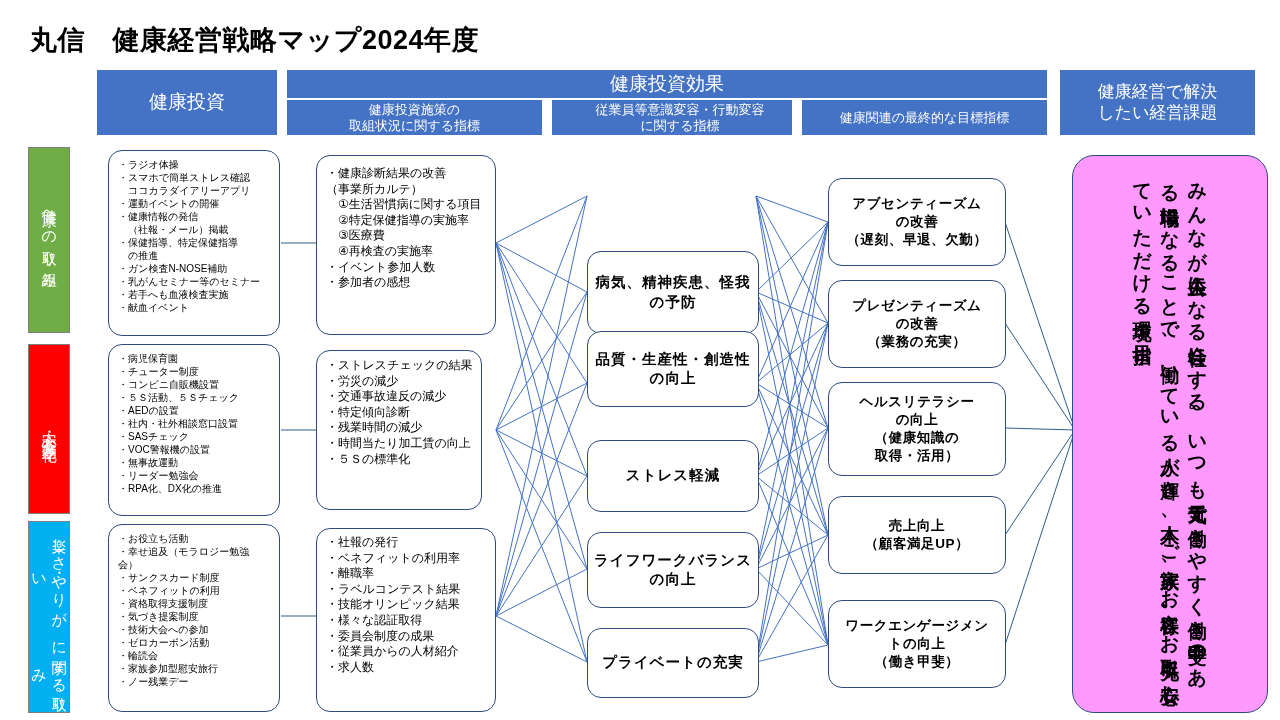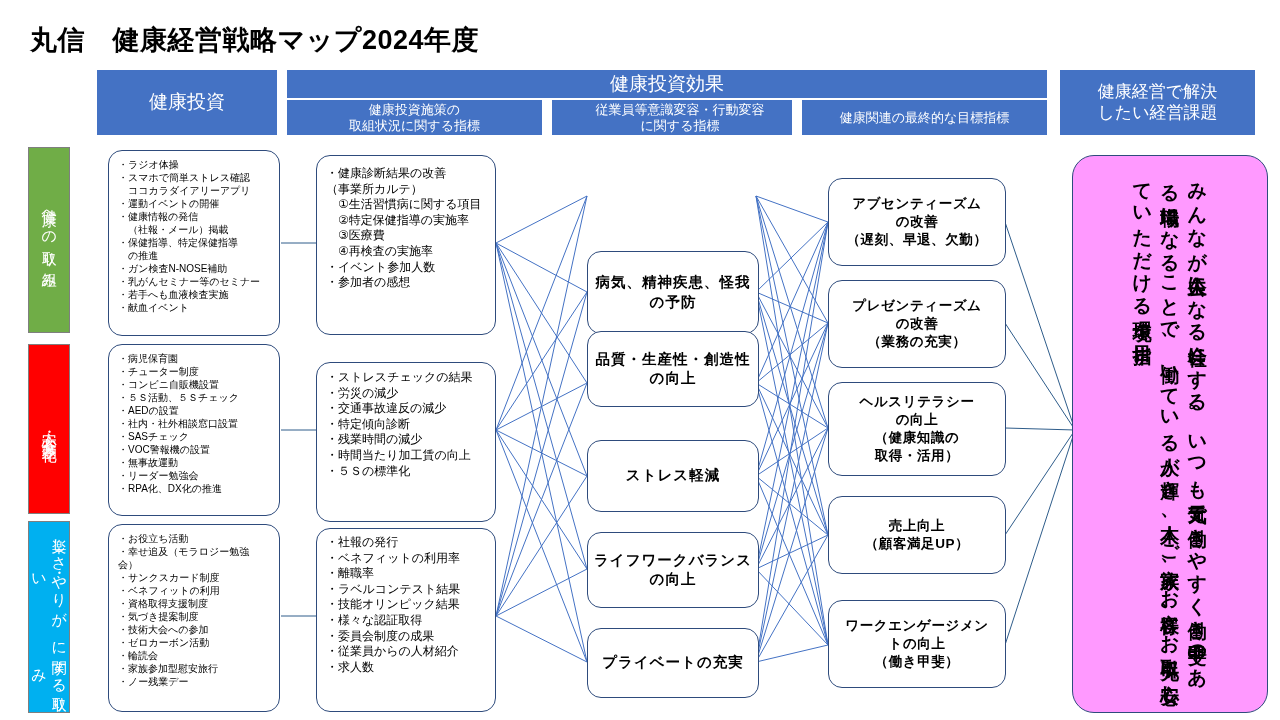--- a/index.html
+++ b/index.html
@@ -227,21 +227,21 @@
     <div class="list-line">・健康診断結果の改善</div>
     <div class="list-line">（事業所カルテ）</div>
     <div class="list-line">　①生活習慣病に関する項目</div>
     <div class="list-line">　②特定保健指導の実施率</div>
     <div class="list-line">　③医療費</div>
     <div class="list-line">　④再検査の実施率</div>
     <div class="list-line">・イベント参加人数</div>
     <div class="list-line">・参加者の感想</div>
   </div>
 
-  <div class="box list col2-txt" style="left:316px;top:362px;width:180px;height:160px;">
+  <div class="box list col2-txt" style="left:316px;top:350px;width:166px;height:160px;">
     <div class="list-line">・ストレスチェックの結果</div>
     <div class="list-line">・労災の減少</div>
     <div class="list-line">・交通事故違反の減少</div>
     <div class="list-line">・特定傾向診断</div>
     <div class="list-line">・残業時間の減少</div>
     <div class="list-line">・時間当たり加工賃の向上</div>
     <div class="list-line">・５Ｓの標準化</div>
   </div>
 
   <div class="box list col2-txt" style="left:316px;top:528px;width:180px;height:184px;padding-top:6px;">

